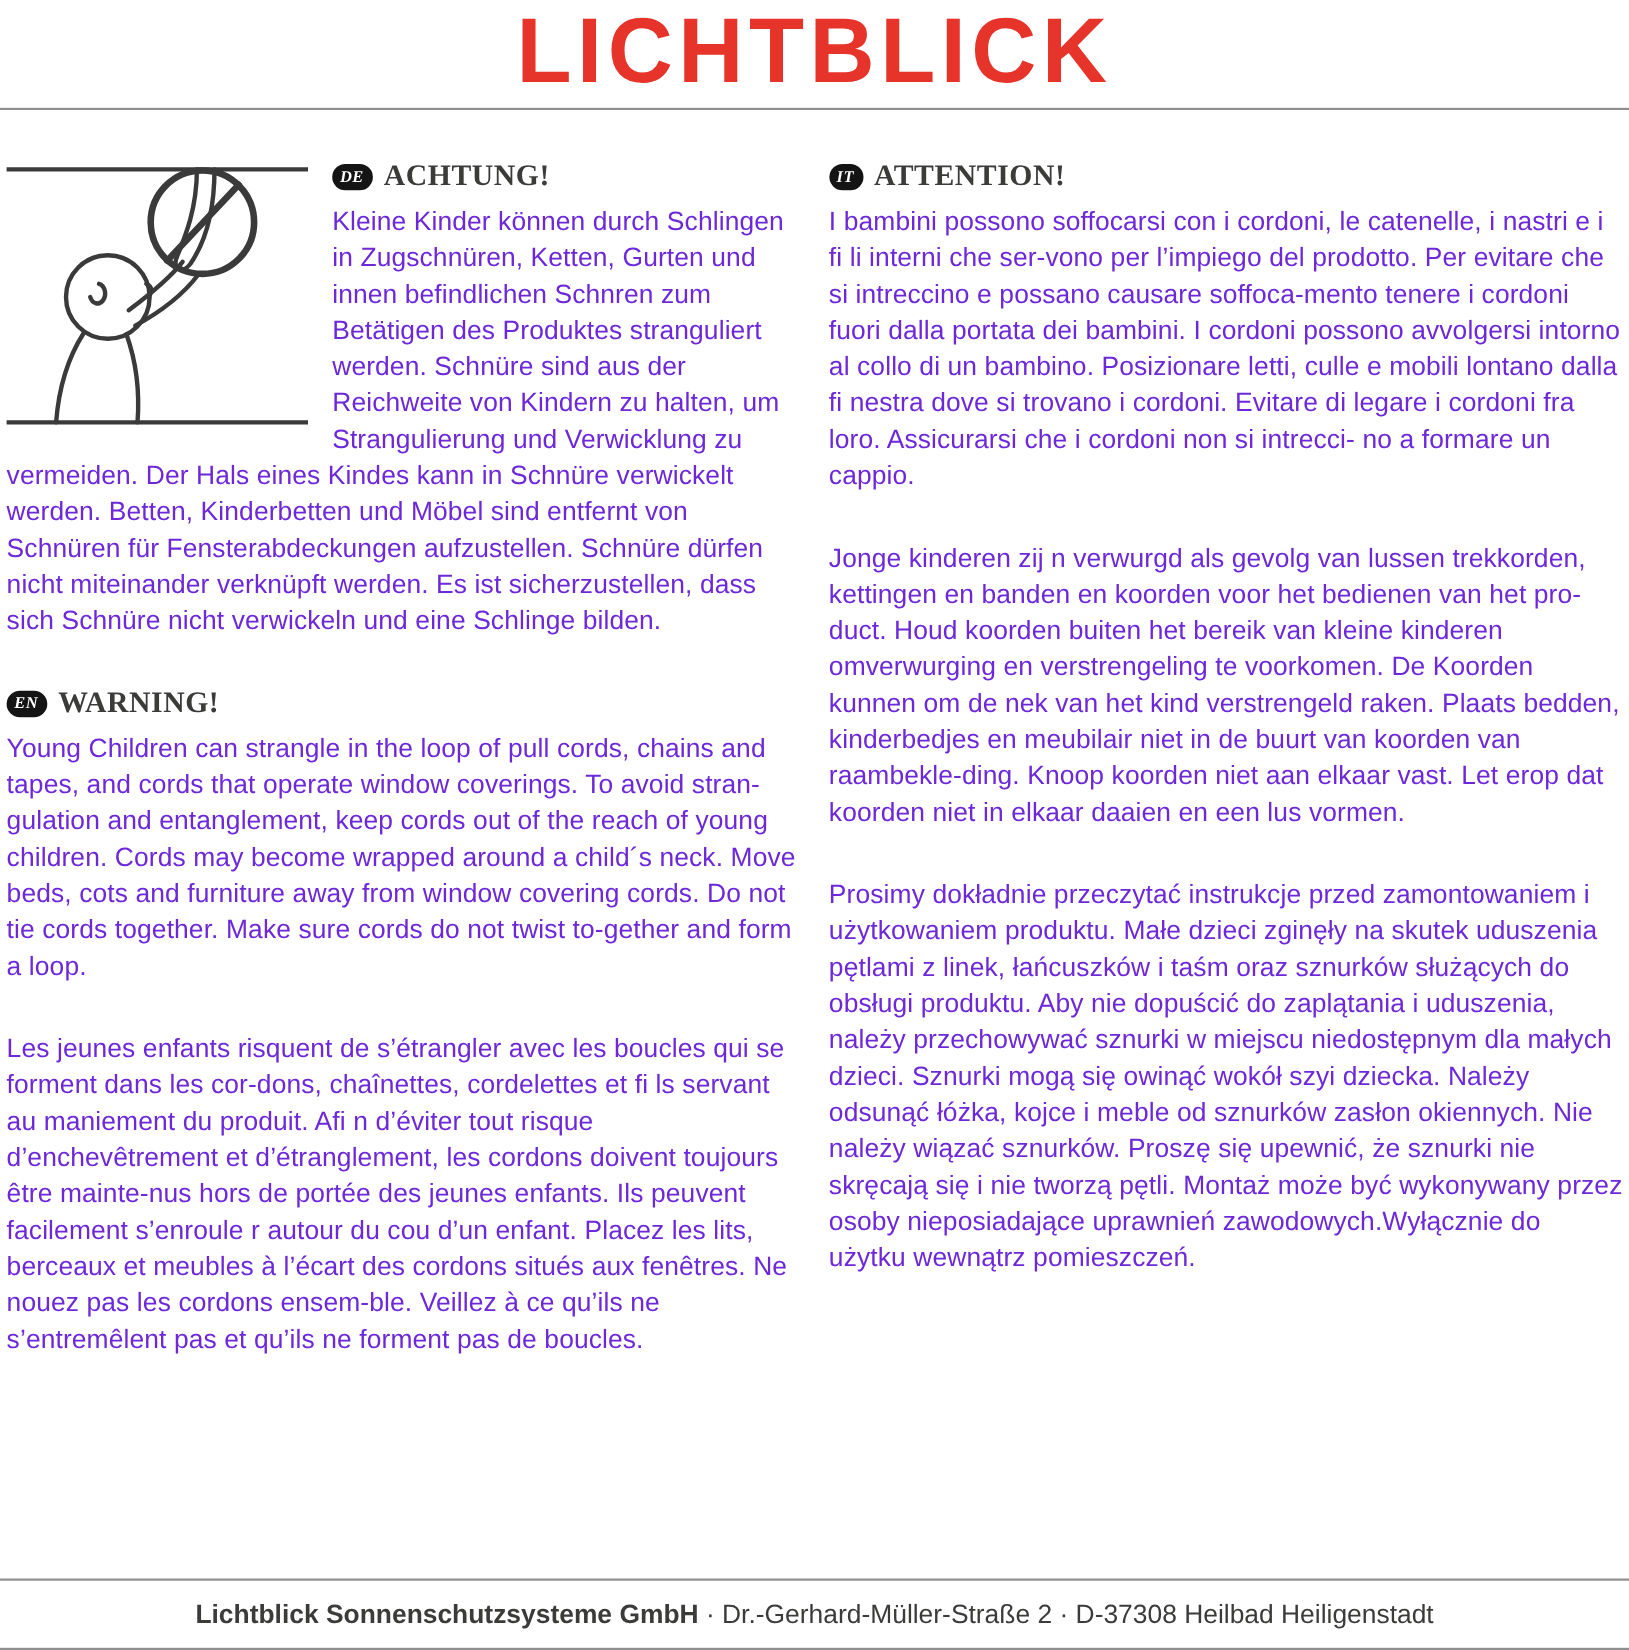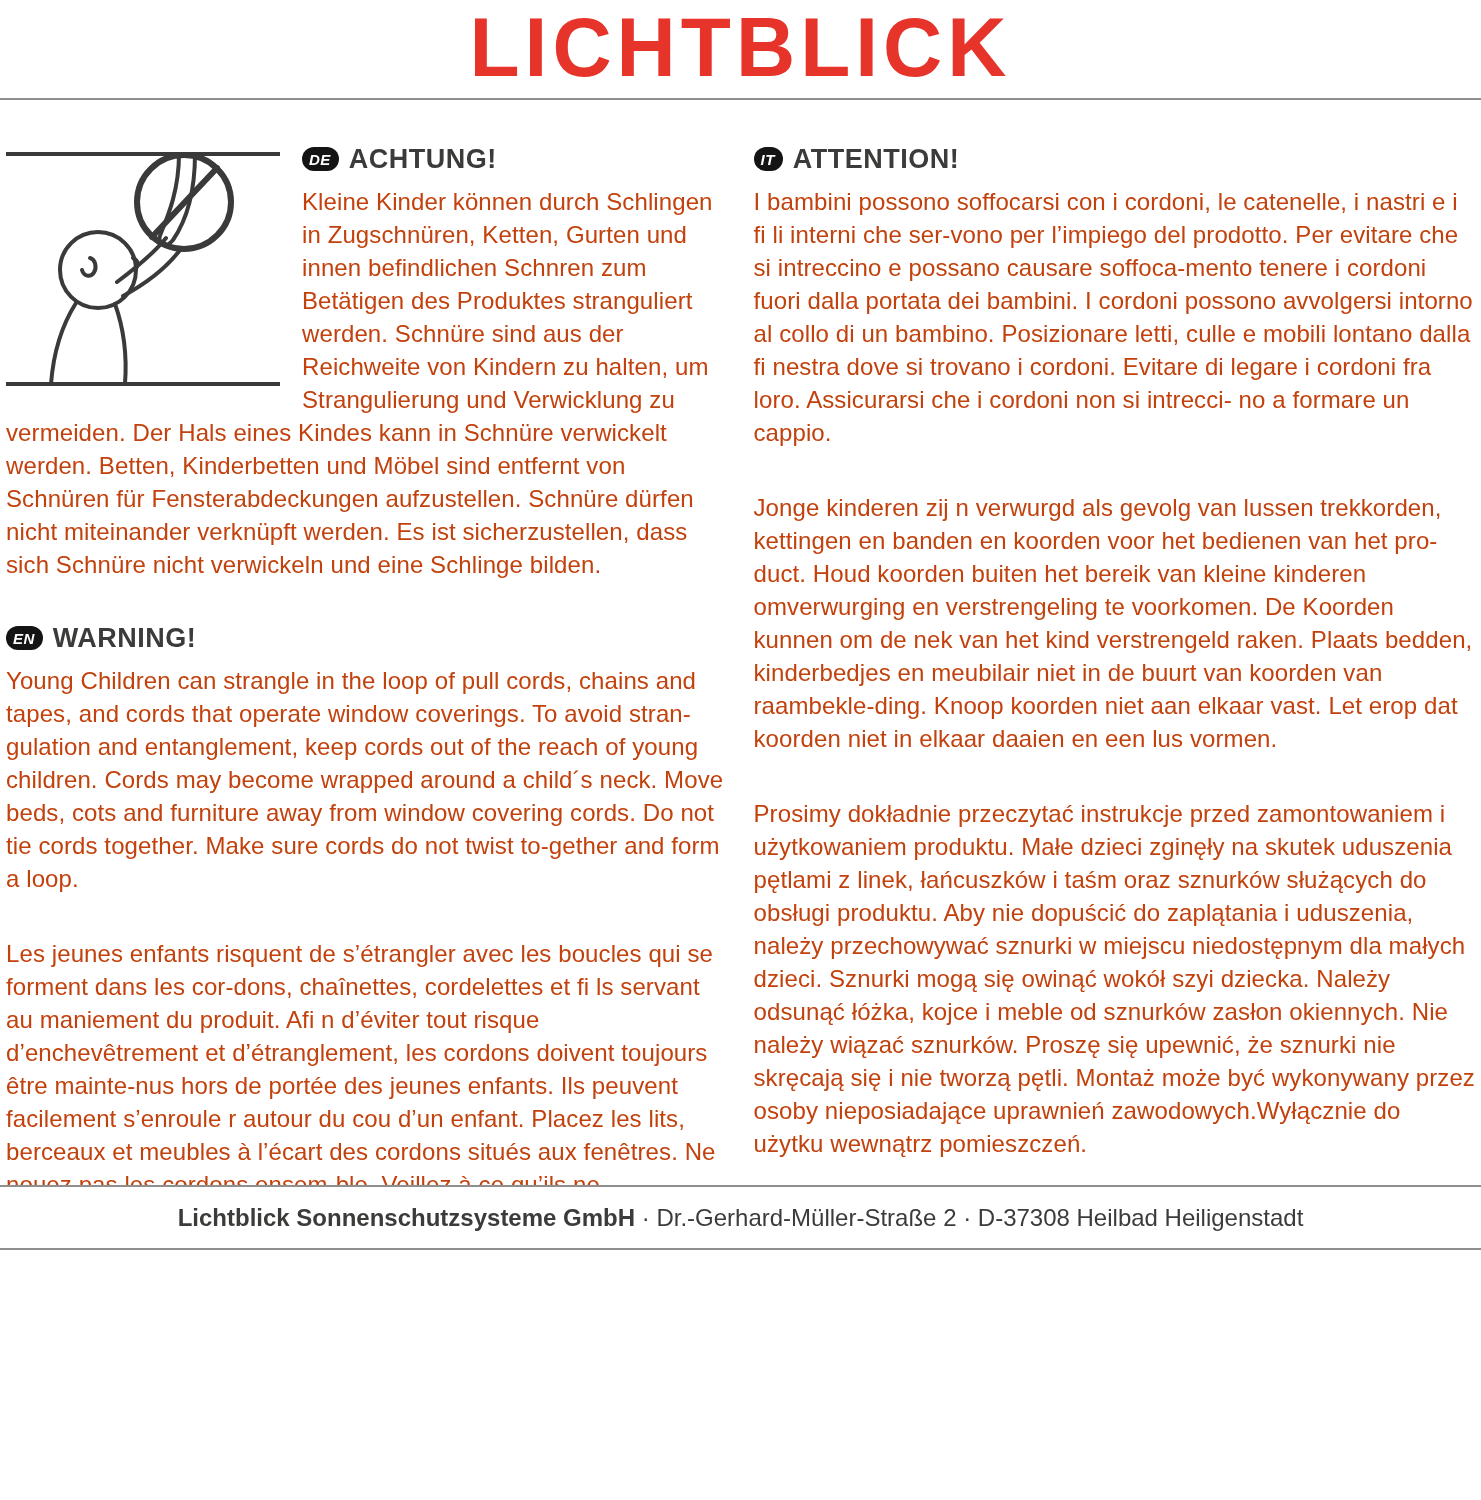--- a/index.html
+++ b/index.html
@@ -6,21 +6,21 @@
   html, body { background: #ffffff; }
   body {
     width: 1481px;
     height: 1500px;
     font-family: "Liberation Sans", sans-serif;
     color: #3b3b3a;
     overflow: hidden;
   }
   .page {
     width: 1481px;
-    height: 1250px;
+    height: 1500px;
     display: flex;
     flex-direction: column;
     background: #fff;
   }
   .logo-wrap {
     text-align: center;
     padding: 6px 0 10px 0;
   }
   .logo {
     display: inline-block;
@@ -46,40 +46,41 @@
   }
   .col { flex: 1 1 0; min-width: 0; }
   .sec { margin-bottom: 42px; }
   .sec:last-child { margin-bottom: 0; }
   .sec-title {
     font-size: 27px;
     font-weight: bold;
     letter-spacing: 0.5px;
     color: #3b3b3a;
     margin-bottom: 10px;
+    font-family: Liberation Serif, serif;
   }
   .badge {
     display: inline-block;
     background: #141414;
     color: #ffffff;
     font-size: 15px;
     font-weight: bold;
     font-style: italic;
     line-height: 1;
     padding: 5px 8px 4px 7px;
     border-radius: 14px;
     vertical-align: 3px;
     margin-right: 10px;
     letter-spacing: 0.5px;
   }
   .sec-body {
     font-size: 24px;
     line-height: 33px;
     letter-spacing: 0.1px;
-    color: #c2410c;
+    color: #6d28d9;
   }
   .illustration {
     float: left;
     width: 274px;
     height: 246px;
     margin: 2px 22px 14px 0;
   }
   .illustration svg { display: block; width: 100%; height: 100%; }
   footer { margin-top: auto; border-radius: 26px; }
   .footer-text {

